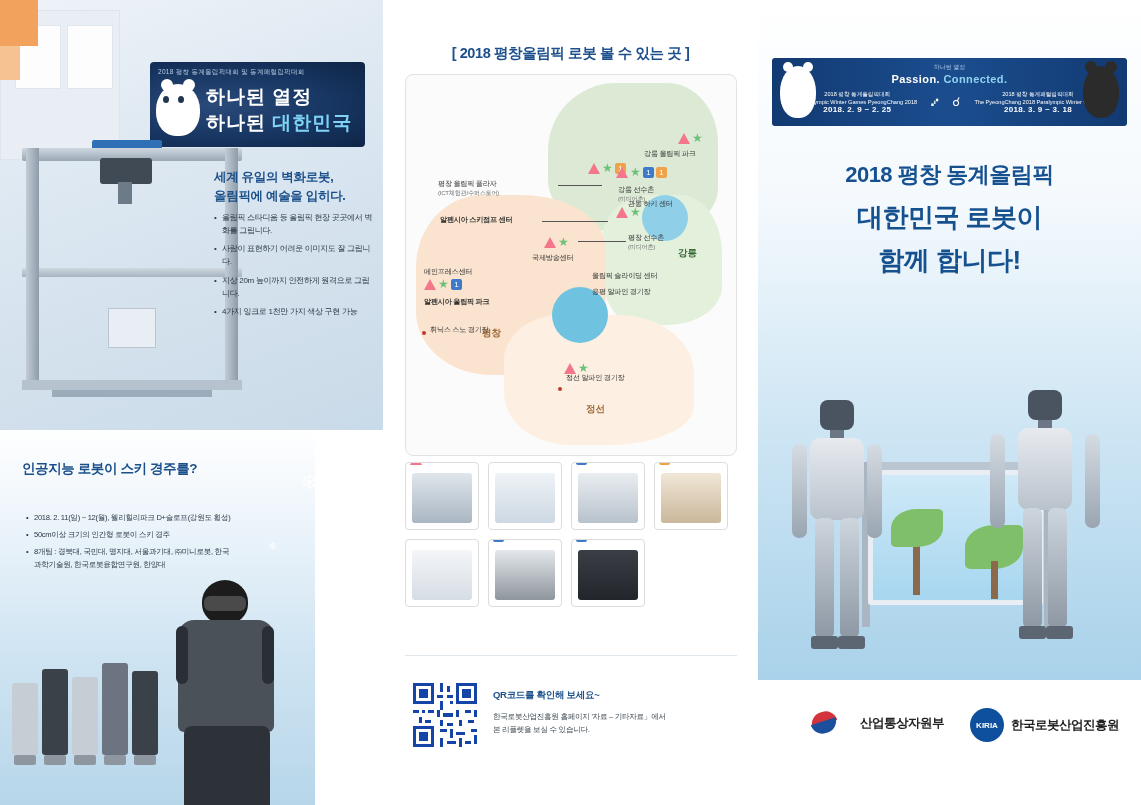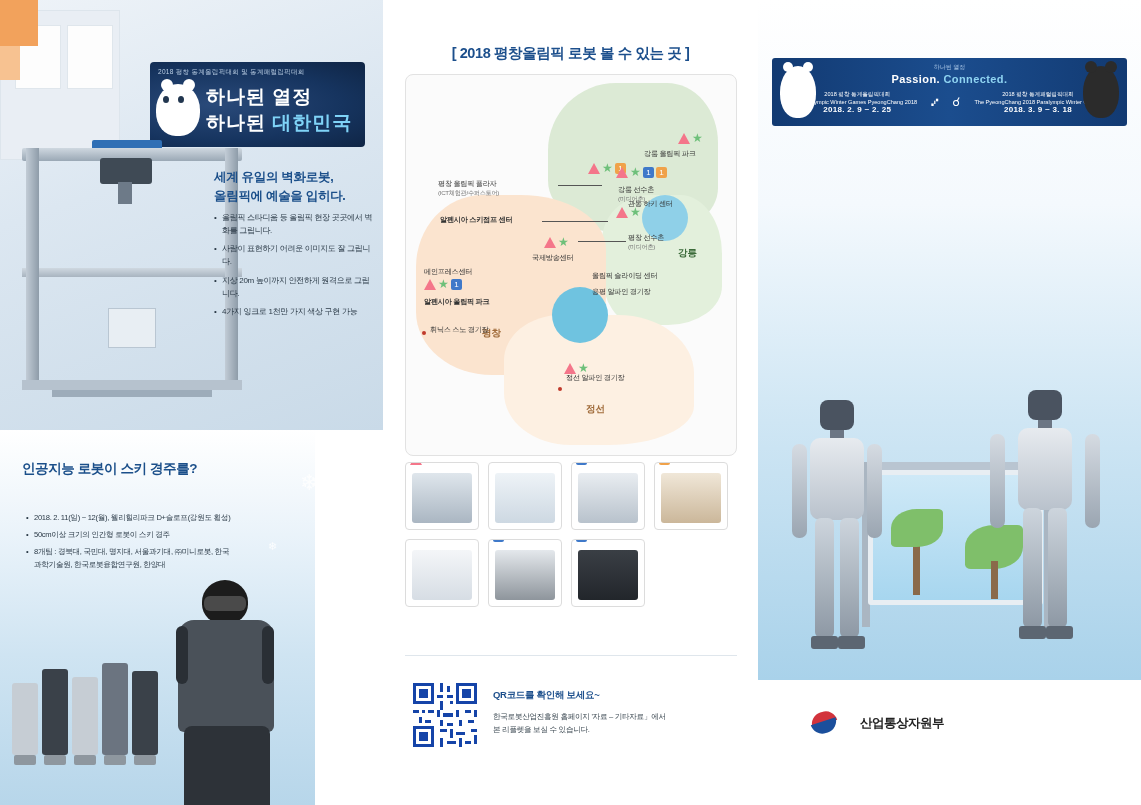--- a/index.html
+++ b/index.html
@@ -479,20 +479,25 @@
           <div style="font-size:12px;line-height:22px;">⑇</div>
           <div style="font-size:12px;line-height:22px;">☌</div>
           <div>
             <div>2018 평창 동계패럴림픽대회</div>
             <div>The PyeongChang 2018 Paralympic Winter Games</div>
             <div class="d">2018. 3. 9 ~ 3. 18</div>
           </div>
         </div>
       </div>
 
+      <div class="r-head">
+        <div class="r-h1">2018 평창 동계올림픽</div>
+        <div class="r-h2">대한민국 로봇이</div>
+        <div class="r-h3">함께 합니다!</div>
+      </div>
 
       <div class="mural-rail"></div>
       <div class="mural-leg1"></div>
       <div class="mural-leg2"></div>
       <div class="mural">
         <div class="trunk" style="left:40px;top:60px;width:7px;height:60px;"></div>
         <div class="leaf" style="left:18px;top:34px;width:52px;height:38px;"></div>
         <div class="leaf" style="left:92px;top:50px;width:58px;height:44px;"></div>
         <div class="trunk" style="left:118px;top:86px;width:7px;height:38px;"></div>
       </div>
@@ -520,16 +525,20 @@
         <div class="h-footL"></div>
         <div class="h-footR"></div>
       </div>
     </div>
 
     <div class="r-footer">
       <div class="logo1">
         <span class="mark-gov"></span>
         <span class="logo-txt">산업통상자원부</span>
       </div>
+      <div class="logo2">
+        <span class="mark-kiria">KIRIA</span>
+        <span class="logo-txt">한국로봇산업진흥원</span>
+      </div>
     </div>
   </div>
 
 </div>
 
 </body></html>

